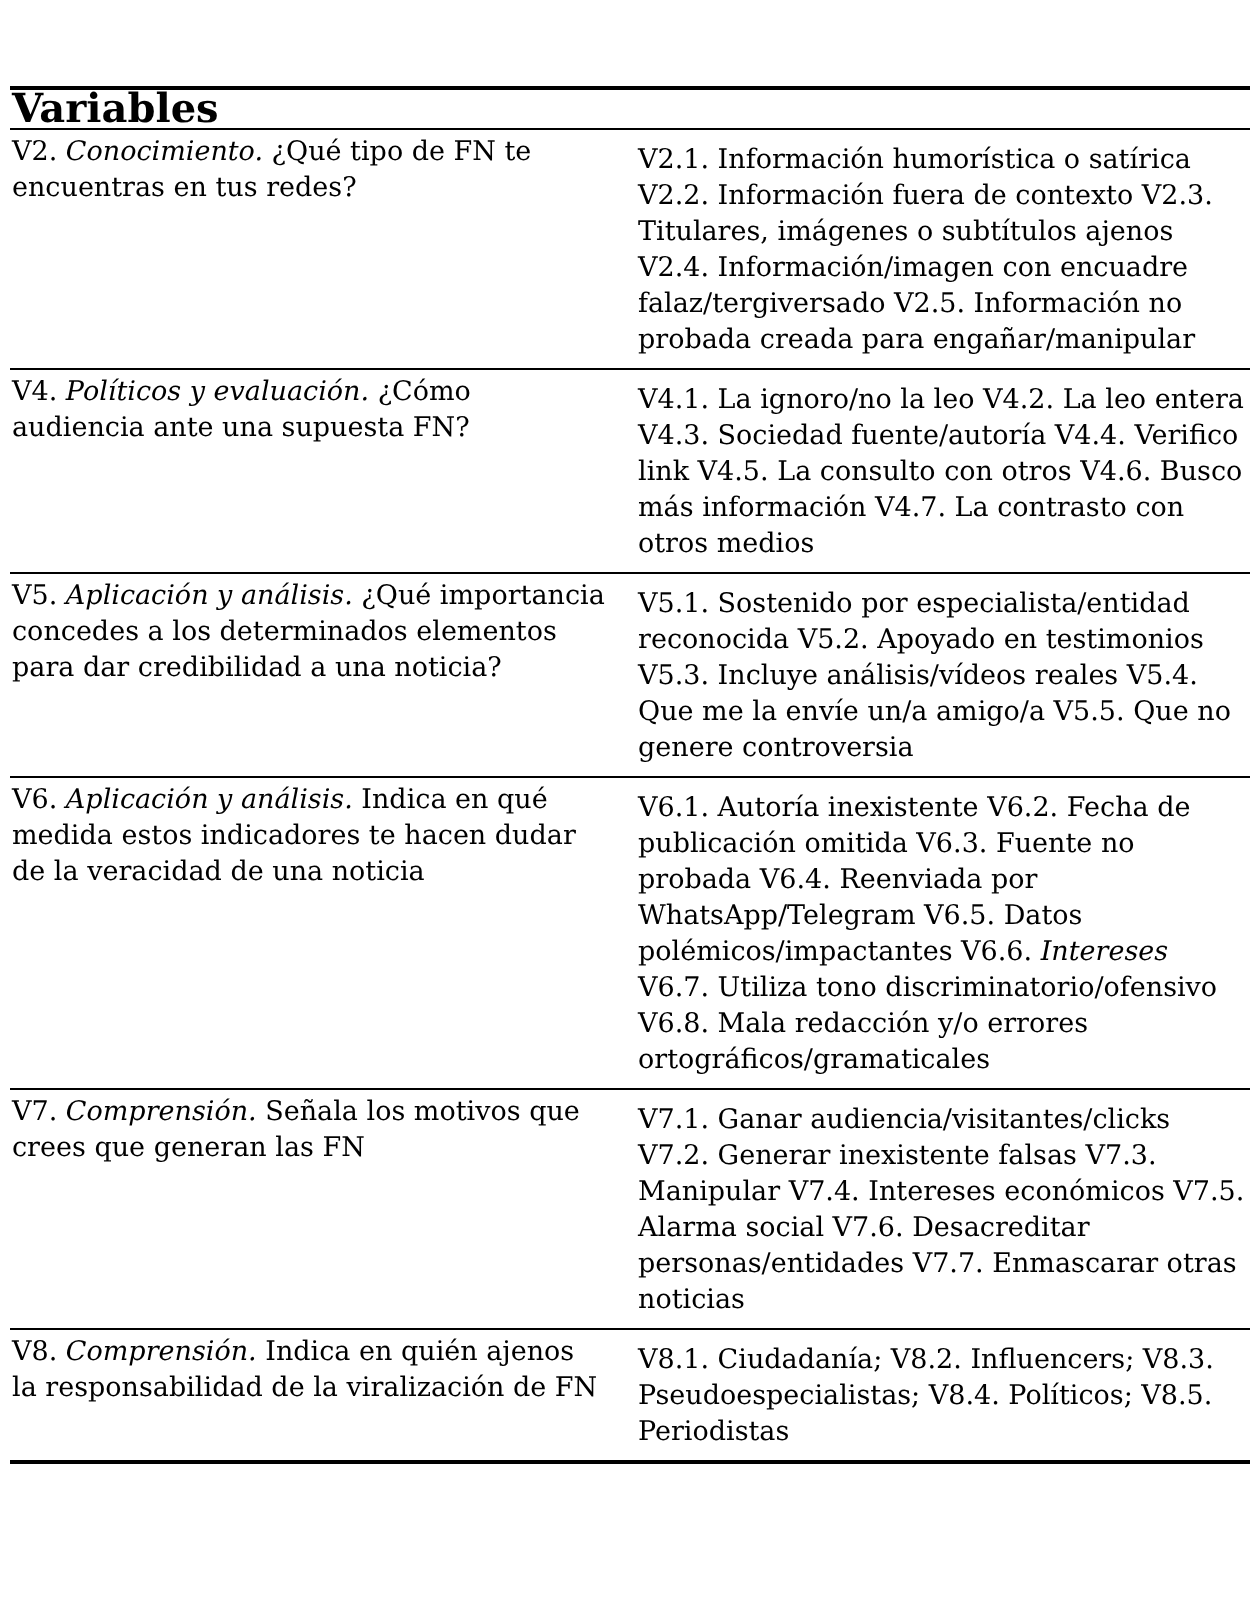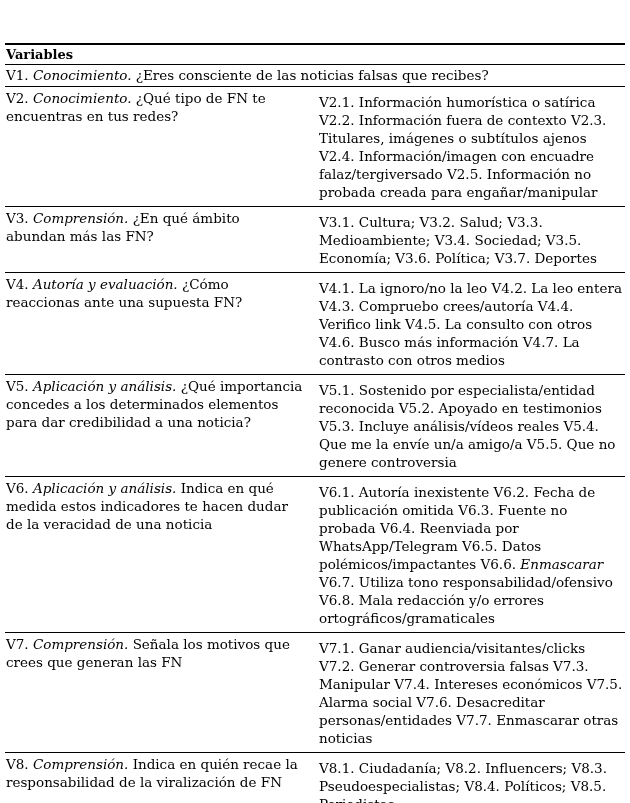--- a/index.html
+++ b/index.html
@@ -17,21 +17,21 @@
   table.variables-table {
     width: 620px;
     border-collapse: collapse;
     border-top: 2px solid #000;
     border-bottom: 2px solid #000;
     table-layout: fixed;
   }
   th.table-header-cell {
     text-align: left;
     font-weight: bold;
-    font-size: 13px;
+    font-size: 20px;
     line-height: 17px;
     padding: 1px 0 1px 1px;
     border-bottom: 1px solid #000;
   }
   tbody tr {
     border-bottom: 1px solid #000;
   }
   tbody tr:last-child {
     border-bottom: none;
   }
@@ -62,45 +62,38 @@
 
 <div class="table-wrap">
   <table class="variables-table">
     <thead>
       <tr>
         <th class="table-header-cell" colspan="2">Variables</th>
       </tr>
     </thead>
     <tbody>
         <tr>
-          <td class="question-cell full" colspan="2"><span class="variable-id">V1. </span><span class="variable-category">Conocimiento. </span><span class="variable-question">¿Eres consciente de las noticias falsas que recibes?</span></td>
-        </tr>
-        <tr>
           <td class="question-cell"><span class="variable-id">V2. </span><span class="variable-category">Conocimiento. </span><span class="variable-question">¿Qué tipo de FN te encuentras en tus redes?</span></td>
           <td class="options-cell"><span>V2.1. Información humorística o satírica V2.2. Información fuera de contexto V2.3. Titulares, imágenes o subtítulos ajenos V2.4. Información/imagen con encuadre falaz/tergiversado V2.5. Información no probada creada para engañar/manipular</span></td>
         </tr>
         <tr>
-          <td class="question-cell"><span class="variable-id">V3. </span><span class="variable-category">Comprensión. </span><span class="variable-question">¿En qué ámbito abundan más las FN?</span></td>
-          <td class="options-cell"><span>V3.1. Cultura; V3.2. Salud; V3.3. Medioambiente; V3.4. Sociedad; V3.5. Economía; V3.6. Política; V3.7. Deportes</span></td>
-        </tr>
-        <tr>
-          <td class="question-cell"><span class="variable-id">V4. </span><span class="variable-category">Autoría y evaluación. </span><span class="variable-question">¿Cómo reaccionas ante una supuesta FN?</span></td>
-          <td class="options-cell"><span>V4.1. La ignoro/no la leo V4.2. La leo entera V4.3. Compruebo crees/autoría V4.4. Verifico link V4.5. La consulto con otros V4.6. Busco más información V4.7. La contrasto con otros medios</span></td>
+          <td class="question-cell"><span class="variable-id">V4. </span><span class="variable-category">Políticos y evaluación. </span><span class="variable-question">¿Cómo audiencia ante una supuesta FN?</span></td>
+          <td class="options-cell"><span>V4.1. La ignoro/no la leo V4.2. La leo entera V4.3. Sociedad fuente/autoría V4.4. Verifico link V4.5. La consulto con otros V4.6. Busco más información V4.7. La contrasto con otros medios</span></td>
         </tr>
         <tr>
           <td class="question-cell"><span class="variable-id">V5. </span><span class="variable-category">Aplicación y análisis. </span><span class="variable-question">¿Qué importancia concedes a los determinados elementos para dar credibilidad a una noticia?</span></td>
           <td class="options-cell"><span>V5.1. Sostenido por especialista/entidad reconocida V5.2. Apoyado en testimonios V5.3. Incluye análisis/vídeos reales V5.4. Que me la envíe un/a amigo/a V5.5. Que no genere controversia</span></td>
         </tr>
         <tr>
           <td class="question-cell"><span class="variable-id">V6. </span><span class="variable-category">Aplicación y análisis. </span><span class="variable-question">Indica en qué medida estos indicadores te hacen dudar de la veracidad de una noticia</span></td>
-          <td class="options-cell"><span>V6.1. Autoría inexistente V6.2. Fecha de publicación omitida V6.3. Fuente no probada V6.4. Reenviada por WhatsApp/Telegram V6.5. Datos polémicos/impactantes V6.6. </span><span class="italic">Enmascarar</span><span> V6.7. Utiliza tono responsabilidad/ofensivo V6.8. Mala redacción y/o errores ortográficos/gramaticales</span></td>
+          <td class="options-cell"><span>V6.1. Autoría inexistente V6.2. Fecha de publicación omitida V6.3. Fuente no probada V6.4. Reenviada por WhatsApp/Telegram V6.5. Datos polémicos/impactantes V6.6. </span><span class="italic">Intereses</span><span> V6.7. Utiliza tono discriminatorio/ofensivo V6.8. Mala redacción y/o errores ortográficos/gramaticales</span></td>
         </tr>
         <tr>
           <td class="question-cell"><span class="variable-id">V7. </span><span class="variable-category">Comprensión. </span><span class="variable-question">Señala los motivos que crees que generan las FN</span></td>
-          <td class="options-cell"><span>V7.1. Ganar audiencia/visitantes/clicks V7.2. Generar controversia falsas V7.3. Manipular V7.4. Intereses económicos V7.5. Alarma social V7.6. Desacreditar personas/entidades V7.7. Enmascarar otras noticias</span></td>
+          <td class="options-cell"><span>V7.1. Ganar audiencia/visitantes/clicks V7.2. Generar inexistente falsas V7.3. Manipular V7.4. Intereses económicos V7.5. Alarma social V7.6. Desacreditar personas/entidades V7.7. Enmascarar otras noticias</span></td>
         </tr>
         <tr>
-          <td class="question-cell"><span class="variable-id">V8. </span><span class="variable-category">Comprensión. </span><span class="variable-question">Indica en quién recae la responsabilidad de la viralización de FN</span></td>
+          <td class="question-cell"><span class="variable-id">V8. </span><span class="variable-category">Comprensión. </span><span class="variable-question">Indica en quién ajenos la responsabilidad de la viralización de FN</span></td>
           <td class="options-cell"><span>V8.1. Ciudadanía; V8.2. Influencers; V8.3. Pseudoespecialistas; V8.4. Políticos; V8.5. Periodistas</span></td>
         </tr>
       </tbody>
   </table>
 </div>
 
 </body></html>

